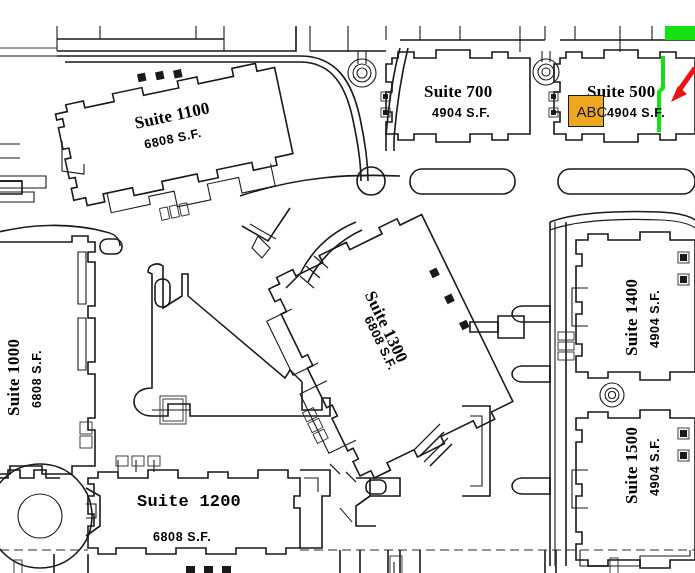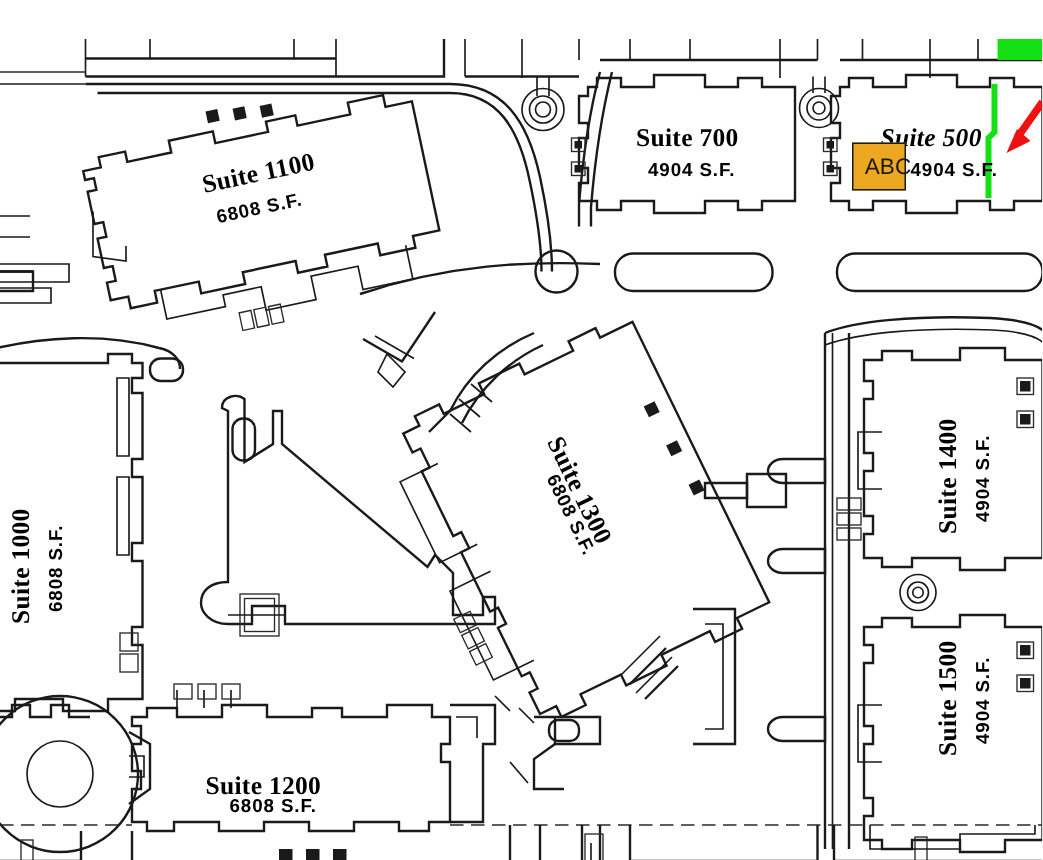--- a/index.html
+++ b/index.html
@@ -345,33 +345,33 @@
     <polyline points="663,30 663,62 659,66 659,106" fill="none" stroke="#14e114" stroke-width="4"></polyline>
     <g>
       <line x1="695" y1="42" x2="678" y2="66" stroke="#ee1111" stroke-width="5"></line>
       <polygon points="671,76 687,68 678,60" fill="#ee1111"></polygon>
     </g>
   </svg>
 
   <div class="label suite-name" style="left:424px; top:56px;">Suite 700</div>
   <div class="label suite-area" style="left:432px; top:80px;">4904 S.F.</div>
 
-  <div class="label suite-name" style="left:587px; top:56px;font-style:italic;">Suite 500</div>
+  <div class="label suite-name" style="left:587px; top:56px;">Suite 500</div>
   <div class="label suite-area" style="left:607px; top:80px;">4904 S.F.</div>
 
   <div class="label suite-name" style="left:133px; top:88px; transform:rotate(-12deg); transform-origin:left top;">Suite 1100</div>
   <div class="label suite-area" style="left:143px; top:112px; transform:rotate(-12deg); transform-origin:left top;">6808 S.F.</div>
 
   <div class="label suite-name" style="left:4px; top:390px; transform:rotate(-90deg); transform-origin:left top;">Suite 1000</div>
   <div class="label suite-area" style="left:30px; top:382px; transform:rotate(-90deg); transform-origin:left top;">6808 S.F.</div>
 
   <div class="label suite-name" style="left:378px; top:262px; transform:rotate(64deg); transform-origin:left top;">Suite 1300</div>
   <div class="label suite-area" style="left:374px; top:288px; transform:rotate(64deg); transform-origin:left top;">6808 S.F.</div>
 
-  <div class="label suite-name" style="left:137px; top:488px;">Suite 1200</div>
+  <div class="label suite-name" style="left:137px; top:466px;font-family:Liberation Mono, monospace;">Suite 1200</div>
   <div class="label suite-area" style="left:153px; top:504px;">6808 S.F.</div>
 
   <div class="label suite-name" style="left:622px; top:330px; transform:rotate(-90deg); transform-origin:left top;">Suite 1400</div>
   <div class="label suite-area" style="left:648px; top:322px; transform:rotate(-90deg); transform-origin:left top;">4904 S.F.</div>
 
   <div class="label suite-name" style="left:622px; top:478px; transform:rotate(-90deg); transform-origin:left top;">Suite 1500</div>
   <div class="label suite-area" style="left:648px; top:470px; transform:rotate(-90deg); transform-origin:left top;">4904 S.F.</div>
 
   <div class="marker-abc" style="left:568px; top:69px; width:36px; height:32px;">ABC</div>
 

